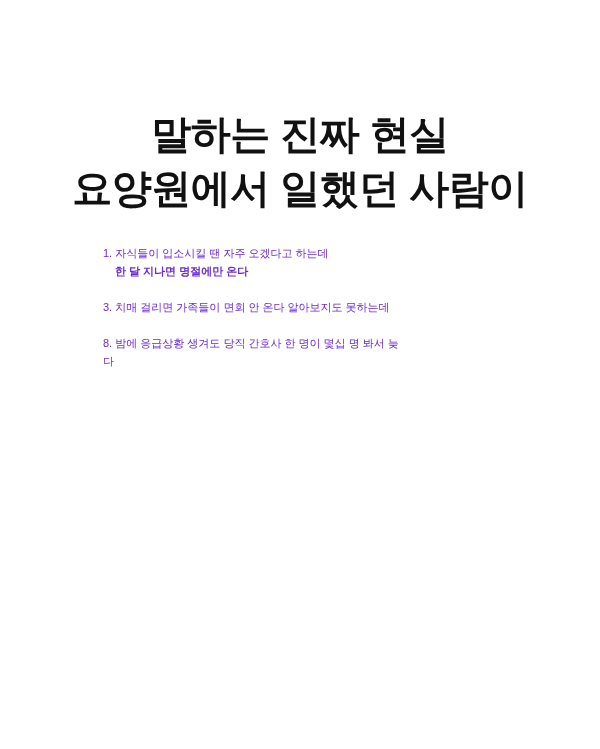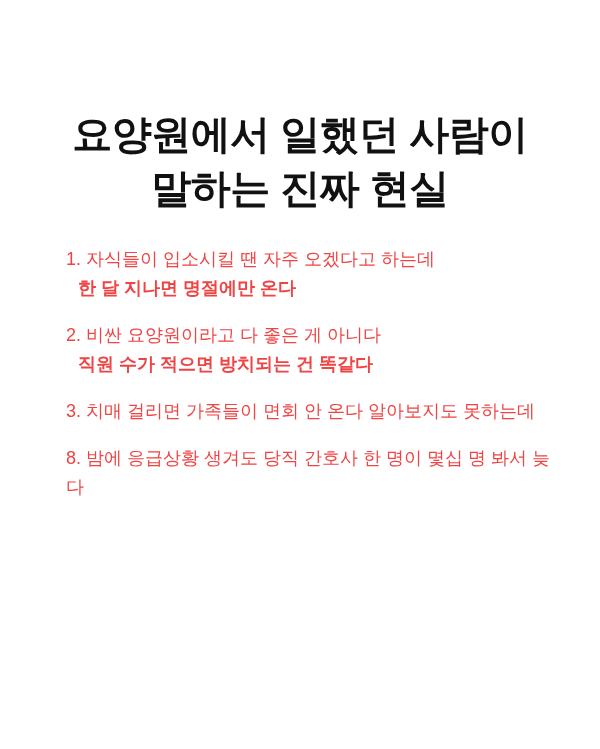--- a/index.html
+++ b/index.html
@@ -32,58 +32,55 @@
     line-height: 1.34;
     color: #111111;
     white-space: nowrap;
   }
   .items {
     margin-top: 30px;
     padding-left: 66px;
     padding-right: 34px;
   }
   .item {
-    font-size: 18px;
+    font-size: 11px;
     line-height: 1.58;
-    color: #ef4444;
+    color: #6d28d9;
     margin-bottom: 19px;
     word-break: keep-all;
+    margin-left: 37px;
   }
   .item .l1 {
     display: block;
   }
   .item .l2 {
     display: block;
   }
   .item.indent .l2 {
     padding-left: 12px;
     font-weight: bold;
   }
 </style>
 </head>
 <body>
 
 <div class="page">
 
   <div class="title-block">
+    <div class="title-line">말하는 진짜 현실</div>
     <div class="title-line">요양원에서 일했던 사람이</div>
-    <div class="title-line">말하는 진짜 현실</div>
   </div>
 
   <div class="items">
 
     <div class="item indent">
       <span class="l1">1. 자식들이 입소시킬 땐 자주 오겠다고 하는데</span>
       <span class="l2">한 달 지나면 명절에만 온다</span>
     </div>
 
-    <div class="item indent">
-      <span class="l1">2. 비싼 요양원이라고 다 좋은 게 아니다</span>
-      <span class="l2">직원 수가 적으면 방치되는 건 똑같다</span>
-    </div>
 
     <div class="item">
       <span class="l1">3. 치매 걸리면 가족들이 면회 안 온다 알아보지도  못하는데</span>
     </div>
 
 
 
     <div class="item">
       <span class="l1">8. 밤에 응급상황 생겨도 당직 간호사 한 명이 몇십 명 봐서 늦</span>
       <span class="l2">다</span>

